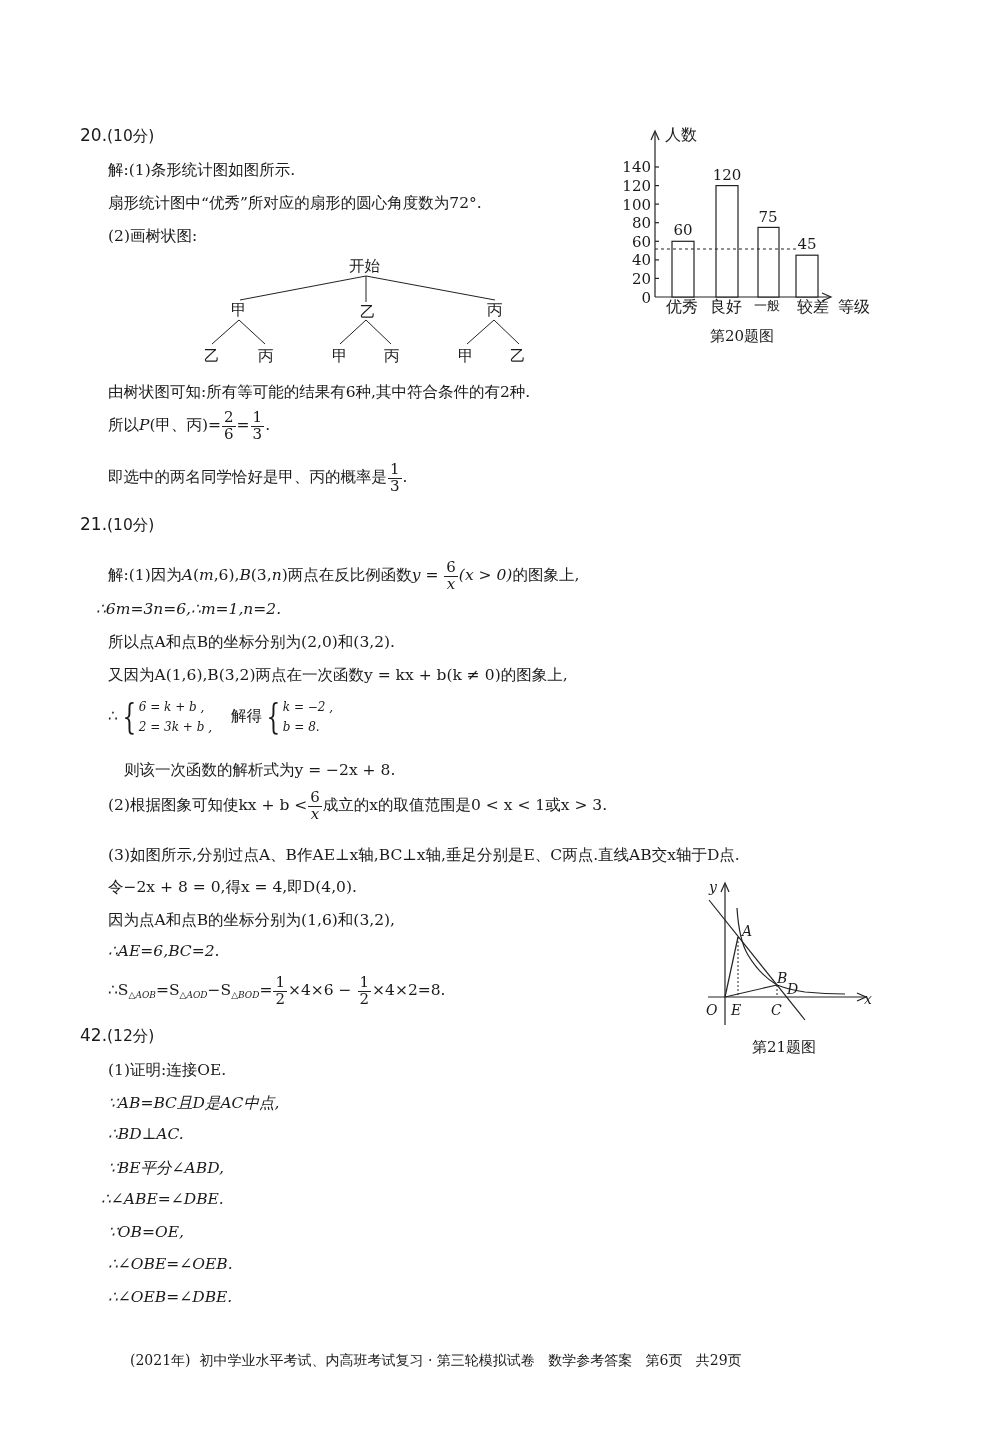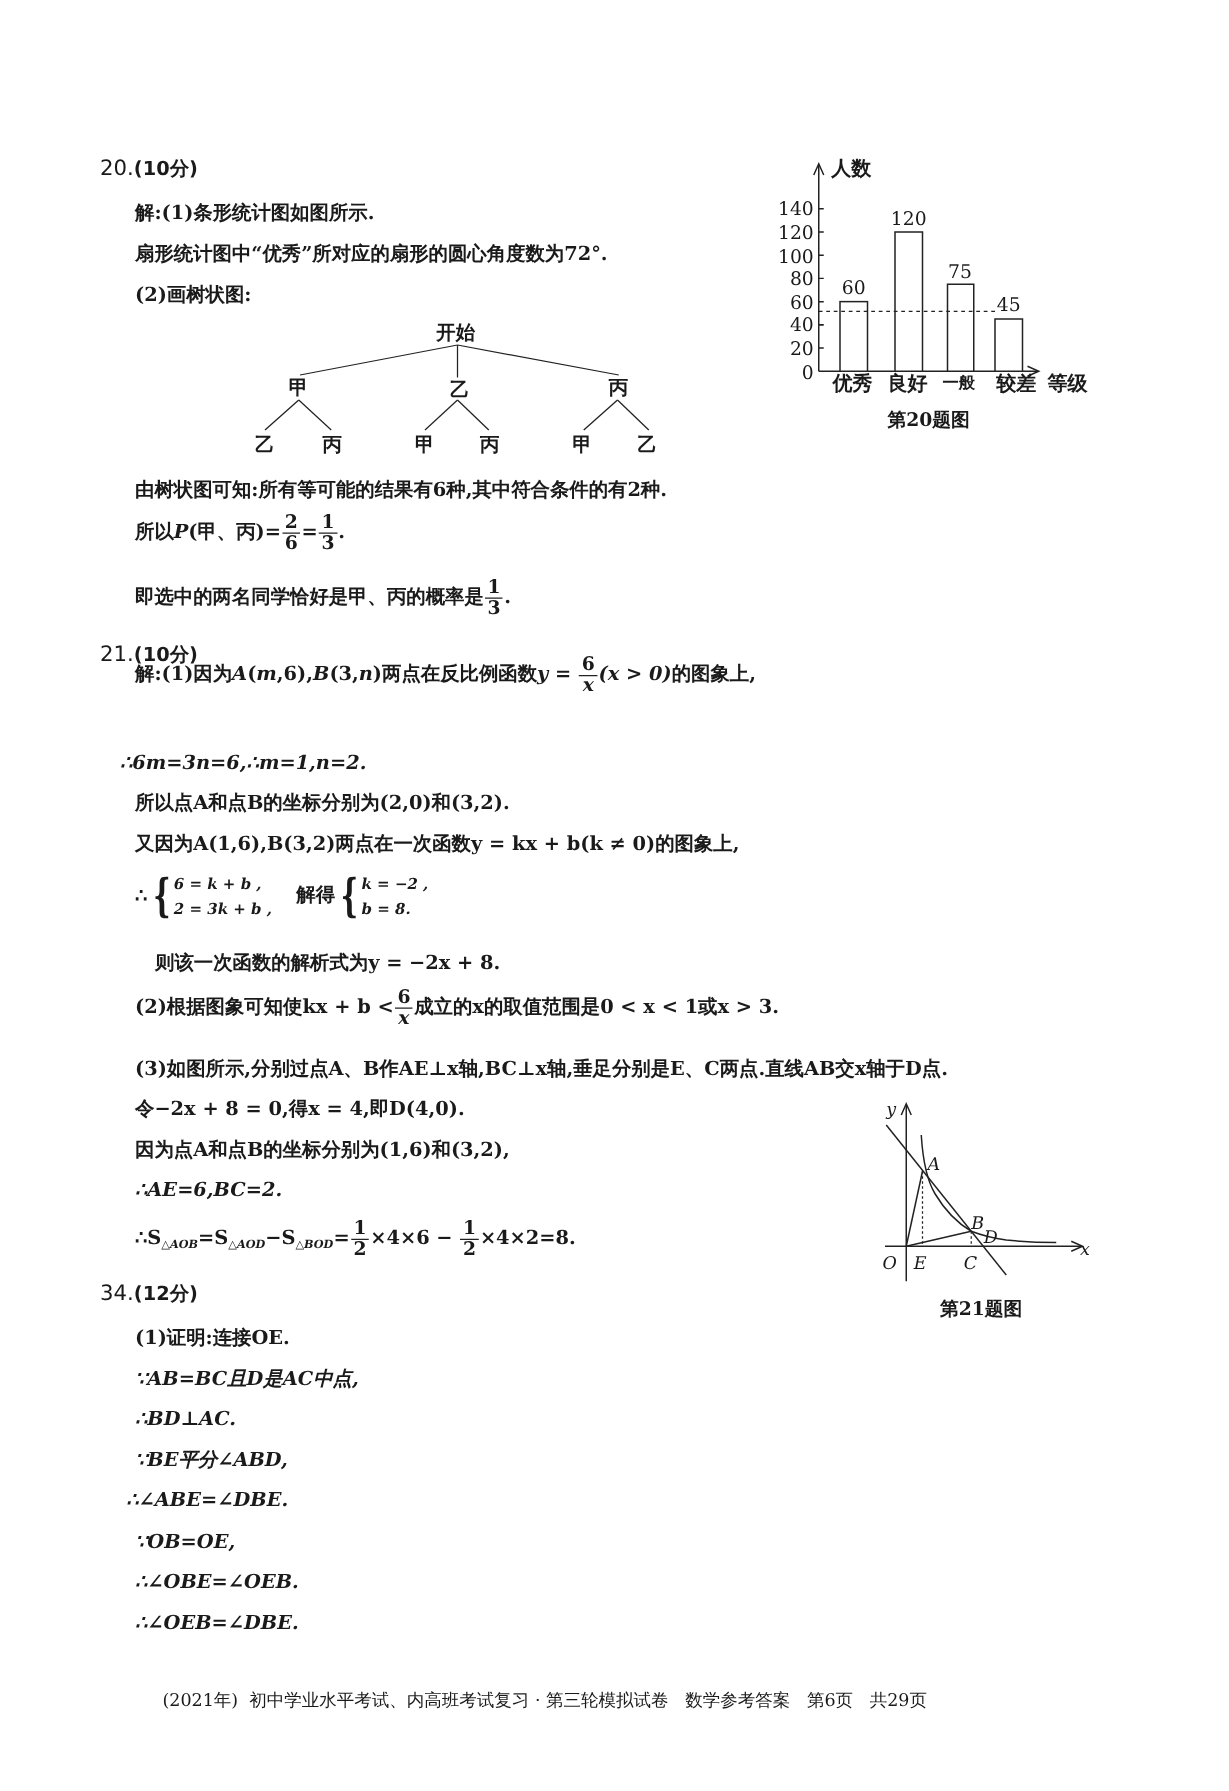--- a/index.html
+++ b/index.html
@@ -1,20 +1,20 @@
 <!DOCTYPE html>
 <html><head>
 <meta charset="utf-8">
 <style>
   html, body { margin:0; padding:0; background:#fff; }
   body { width:983px; height:1433px; position:relative; overflow:hidden;
          font-family:"DejaVu Serif","Liberation Serif",serif; color:#1a1a1a; }
   .abs { position:absolute; white-space:nowrap; }
   .qnum { font-family:"DejaVu Sans","Liberation Sans",sans-serif; font-size:17px; }
-  .line { font-size:15.5px;font-weight:bold; }
+  .line { font-size:15.5px; }
   .it { font-style:italic; }
   .frac { display:inline-block; vertical-align:middle; text-align:center; line-height:1.05; font-size:15px; margin:0 1px; }
   .frac .num { display:block; border-bottom:1px solid #222; padding:0 2px; }
   .frac .den { display:block; padding:0 2px; }
   .sub { font-size:9px; font-style:italic; vertical-align:-3px; }
   .brace { display:inline-block; vertical-align:middle; font-size:36px; line-height:1; transform:scaleX(0.6); margin-right:-2px; }
   .sys { display:inline-block; vertical-align:middle; line-height:1.7; font-size:12px; }
   svg text { font-family:"DejaVu Serif","Liberation Serif",serif; }
   .footer { font-size:14px; }
 </style>
@@ -104,21 +104,21 @@
 <div class="abs line" style="left:666px;top:297px;font-size:16px;">优秀</div>
 <div class="abs line" style="left:710px;top:297px;font-size:16px;">良好</div>
 <div class="abs line" style="left:754px;top:297px;font-size:13px;">一般</div>
 <div class="abs line" style="left:797px;top:297px;font-size:16px;">较差</div>
 <div class="abs line" style="left:838px;top:297px;font-size:16px;">等级</div>
 <div class="abs line" style="left:710px;top:327px;font-size:15px;">第20题图</div>
 
 <div class="abs qnum" style="left:80px;top:514px;">
   <span>21.</span><span class="line">(10分)</span>
 </div>
-<div class="abs line" style="left:108px;top:524px;">
+<div class="abs line" style="left:108px;top:560px;">
   <span>解:(1)因为</span><span class="it">A</span><span>(</span><span class="it">m</span><span>,6),</span><span class="it">B</span><span>(3,</span><span class="it">n</span><span>)两点在反比例函数</span><span class="it">y</span><span> = </span><span class="frac"><span class="num">6</span><span class="den it">x</span></span><span class="it">(x &gt; 0)</span><span>的图象上,</span>
 </div>
 <div class="abs line it" style="left:96px;top:600px;">∴6m=3n=6,∴m=1,n=2.</div>
 <div class="abs line" style="left:108px;top:632px;">所以点A和点B的坐标分别为(2,0)和(3,2).</div>
 <div class="abs line" style="left:108px;top:665px;">又因为A(1,6),B(3,2)两点在一次函数y = kx + b(k ≠ 0)的图象上,</div>
 <div class="abs line" style="left:108px;top:697px;">
   <span>∴</span><span class="brace">{</span><span class="sys it"><span>6 = k + b ,</span><br><span>2 = 3k + b ,</span></span>
   <span style="margin-left:14px;">解得</span><span class="brace">{</span><span class="sys it"><span>k = −2 ,</span><br><span>b = 8.</span></span>
 </div>
 <div class="abs line" style="left:108px;top:760px;margin-left:16px;">则该一次函数的解析式为y = −2x + 8.</div>
@@ -158,21 +158,21 @@
     <text x="41" y="145">E</text>
     <text x="81" y="145">C</text>
     <text x="52" y="66">A</text>
     <text x="87" y="113">B</text>
     <text x="97" y="124">D</text>
   </g>
 </svg>
 <div class="abs line" style="left:752px;top:1038px;font-size:15px;">第21题图</div>
 
 <div class="abs qnum" style="left:80px;top:1025px;">
-  <span>34.</span><span class="line">(12分)</span>
+  <span>42.</span><span class="line">(12分)</span>
 </div>
 <div class="abs line" style="left:108px;top:1060px;">(1)证明:连接OE.</div>
 <div class="abs line it" style="left:108px;top:1093px;">∵AB=BC且D是AC中点,</div>
 <div class="abs line it" style="left:108px;top:1125px;">∴BD⊥AC.</div>
 <div class="abs line it" style="left:108px;top:1158px;text-align:right;">∵BE平分∠ABD,</div>
 <div class="abs line it" style="left:101px;top:1190px;">∴∠ABE=∠DBE.</div>
 <div class="abs line it" style="left:108px;top:1223px;">∵OB=OE,</div>
 <div class="abs line it" style="left:108px;top:1255px;">∴∠OBE=∠OEB.</div>
 <div class="abs line it" style="left:108px;top:1288px;">∴∠OEB=∠DBE.</div>
 

